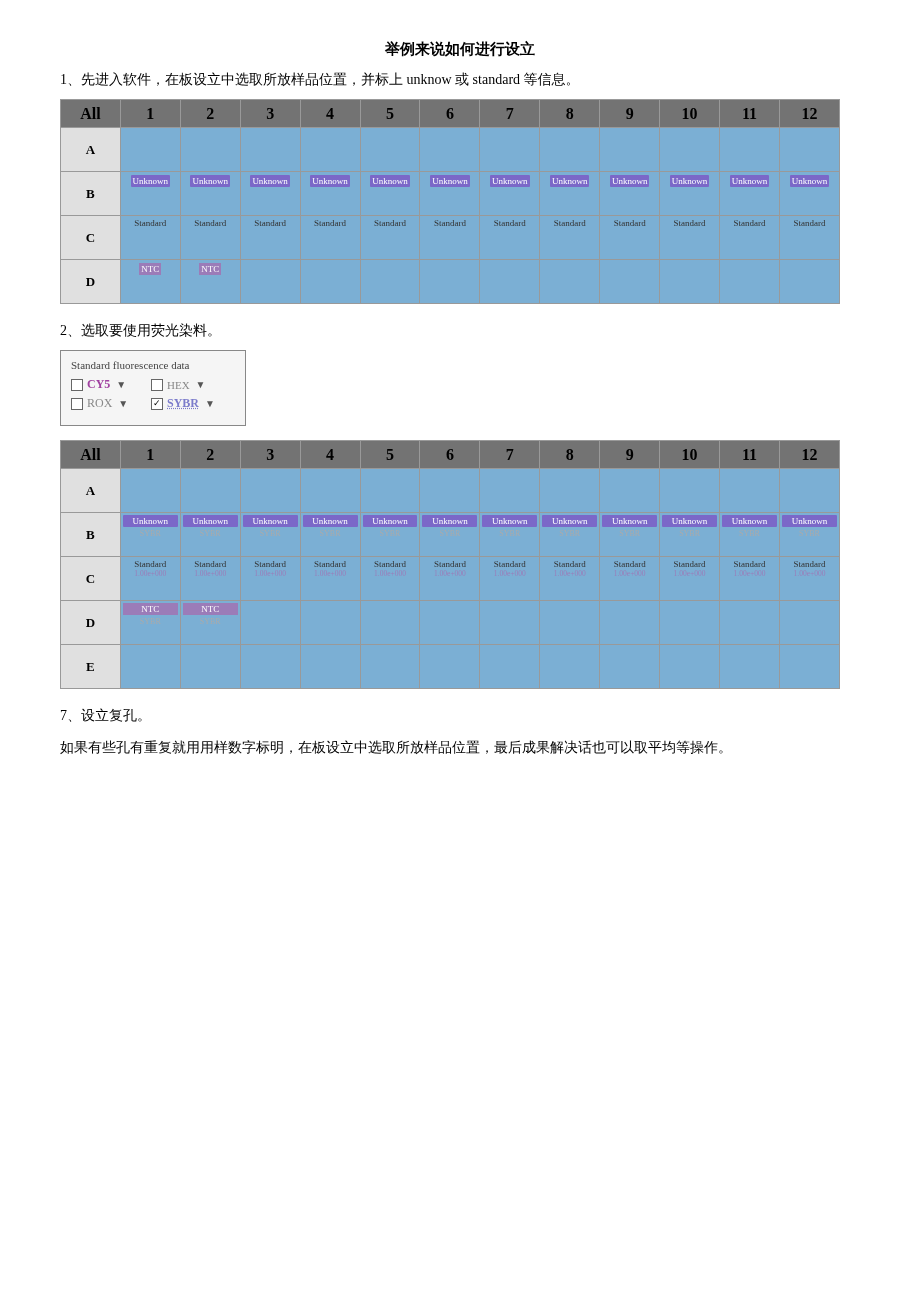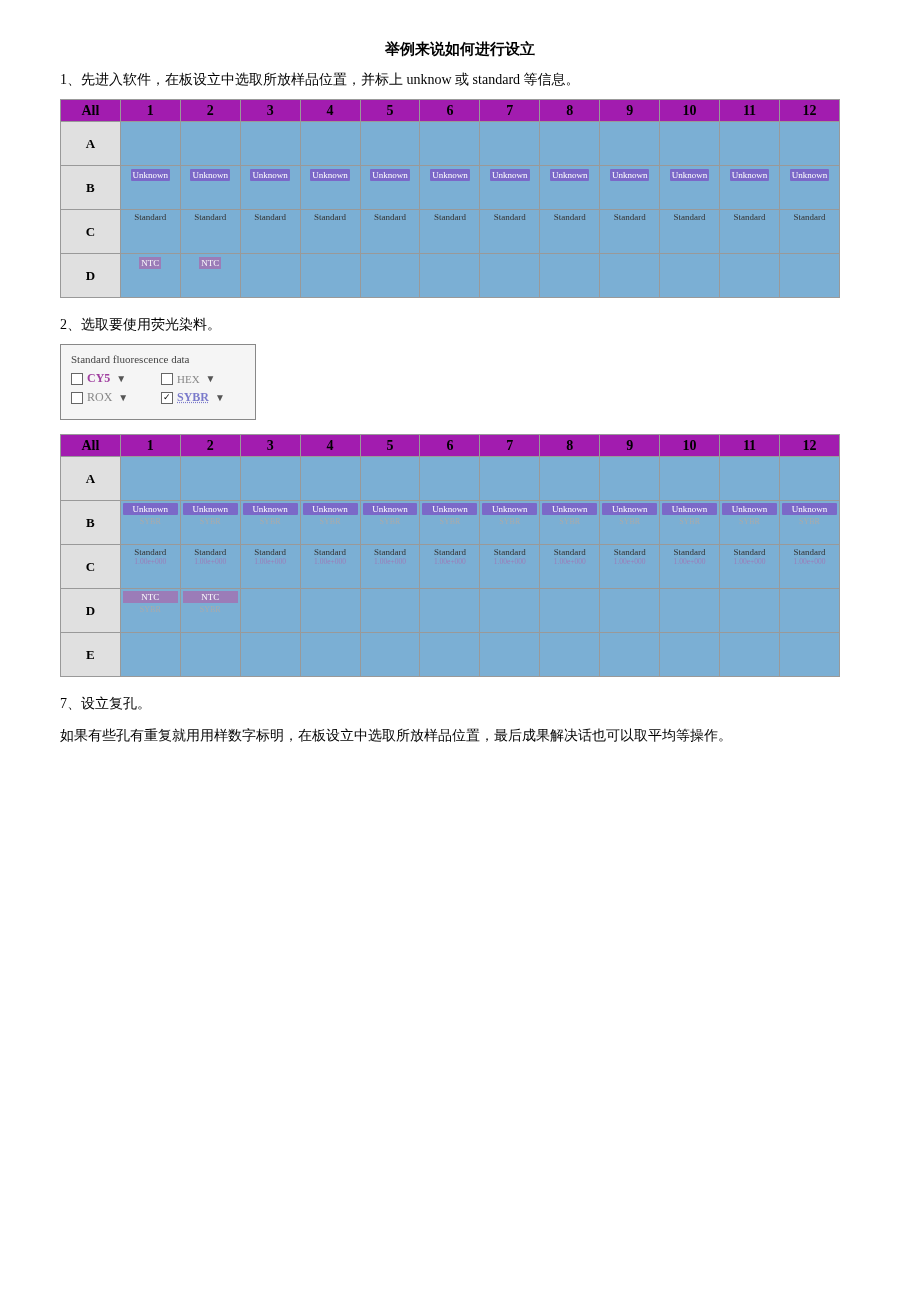--- a/index.html
+++ b/index.html
@@ -31,24 +31,24 @@
     .plate-table td, .plate-table th {
       border: 1px solid #999;
       text-align: center;
       vertical-align: top;
       font-size: 11px;
       width: 60px;
       height: 44px;
       padding: 2px 2px;
     }
     .plate-table th {
-      background: #a21caf;
+      background: #737373;
       font-weight: bold;
-      font-size: 14px;
-      height: 22px;
+      font-size: 16px;
+      height: 28px;
       vertical-align: middle;
     }
     .plate-table td.row-header {
       background: #e0e0e0;
       font-weight: bold;
       font-size: 13px;
       vertical-align: middle;
       text-align: center;
     }
     .cell-empty {
@@ -84,21 +84,20 @@
     }
     .fluor-panel .panel-title {
       font-size: 11px;
       color: #444;
       margin-bottom: 6px;
     }
     .fluor-row {
       display: flex;
       align-items: center;
       margin-bottom: 4px;
-      gap: 10px;
     }
     .fluor-item {
       display: flex;
       align-items: center;
       gap: 4px;
       min-width: 80px;
     }
     .fluor-checkbox {
       width: 12px;
       height: 12px;

